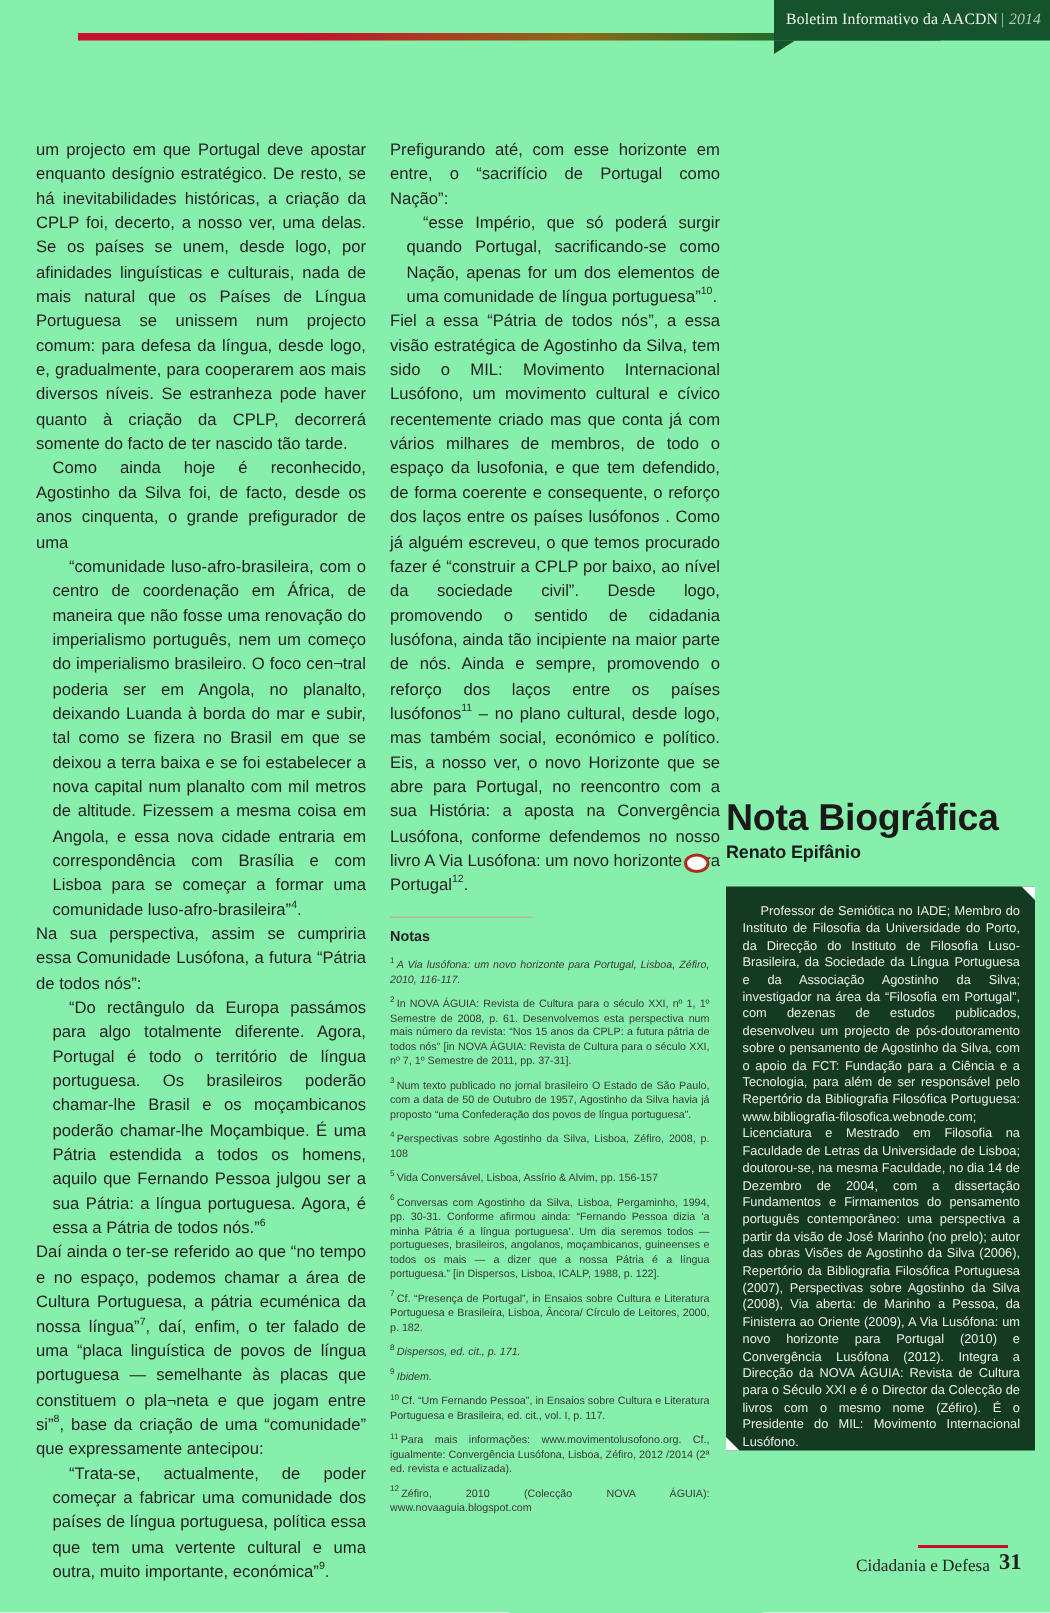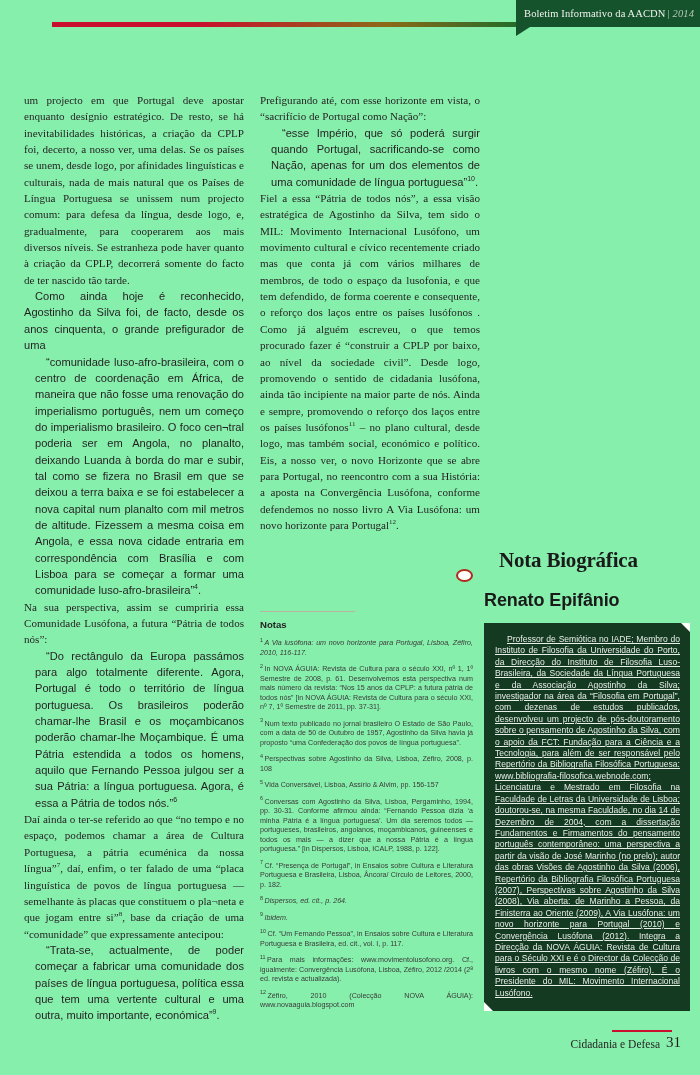--- a/index.html
+++ b/index.html
@@ -72,21 +72,21 @@
 
   .body-p {
     font-size: 11.1px;
     line-height: 16.35px;
     color: #231f20;
     text-align: justify;
     margin: 0;
     text-indent: 11px;
     hyphens: auto;
   }
-  .body-p.noindent { text-indent: 0; font-family: Liberation Serif, serif; }
+  .body-p.noindent { text-indent: 0; }
   .body-q {
     font-size: 11.1px;
     line-height: 16.35px;
     color: #231f20;
     text-align: justify;
     margin: 0;
     padding-left: 11px;
     text-indent: 11px;
     hyphens: auto;
   }
@@ -135,46 +135,44 @@
   .note .num { font-size: 5.4px; vertical-align: super; line-height: 0; margin-right: 1.5px; }
 
   
   #bio {
     position: absolute;
     left: 484px;
     top: 533px;
     width: 206px;
   }
   .bio-title {
-    font-size: 21px;
+    font-size: 25px;
     color: #1a1a1a;
-    margin: 15px;
+    margin: 0;
     line-height: 25px;
     letter-spacing: -.2px;
-    font-family: Liberation Serif, serif;
   }
   .bio-subtitle {
-    font-size: 18px;
+    font-size: 12px;
     color: #1a1a1a;
-    margin: 18px 0 13px 0;
+    margin: 1px 0 13px 0;
     line-height: 19px;
     letter-spacing: -.1px;
   }
   .bio-box {
     position: relative;
     background: #143a21;
     color: #e8eee8;
-    padding: 11px 10px 12px 11px;
+    padding: 11px 10px 0 11px;
     box-sizing: border-box;
     width: 206px;
     font-size: 8.55px;
     line-height: 11.4px;
     text-align: justify;
     hyphens: auto;
-    text-decoration: underline;
   }
   .bio-box .indent { text-indent: 12px; display: block; }
   .bio-corner-tr {
     position: absolute;
     top: 0; right: 0;
     width: 0; height: 0;
     border-top: 9px solid #fdfdfb;
     border-left: 9px solid transparent;
   }
   .bio-corner-bl {
@@ -210,21 +208,21 @@
     font-family: "Liberation Serif", serif;
     font-size: 11.5px;
     color: #231f20;
   }
   .footer-page {
     position: absolute;
     left: 666px;
     top: 4px;
     font-family: "Liberation Serif", serif;
     font-size: 15px;
-    font-weight: normal;
+    font-weight: bold;
     color: #231f20;
   }
 </style>
 </head>
 <body>
 
 <div id="page">
 
   <div id="header-band">
     <div class="gradient-rule"></div>
@@ -240,39 +238,39 @@
     <p class="body-p noindent">um projecto em que Portugal deve apostar enquanto desígnio estratégico. De resto, se há inevitabilidades históricas, a criação da CPLP foi, decerto, a nosso ver, uma delas. Se os países se unem, desde logo, por afinidades linguísticas e culturais, nada de mais natural que os Países de Língua Portuguesa se unissem num projecto comum: para defesa da língua, desde logo, e, gradualmente, para cooperarem aos mais diversos níveis. Se estranheza pode haver quanto à criação da CPLP, decorrerá somente do facto de ter nascido tão tarde.</p>
     <p class="body-p">Como ainda hoje é reconhecido, Agostinho da Silva foi, de facto, desde os anos cinquenta, o grande prefigurador de uma</p>
     <p class="body-q"><span>“comunidade luso-afro-brasileira, com o centro de coordenação em África, de maneira que não fosse uma renovação do imperialismo português, nem um começo do imperialismo brasileiro. O foco cen¬tral poderia ser em Angola, no planalto, deixando Luanda à borda do mar e subir, tal como se fizera no Brasil em que se deixou a terra baixa e se foi estabelecer a nova capital num planalto com mil metros de altitude. Fizessem a mesma coisa em Angola, e essa nova cidade entraria em correspondência com Brasília e com Lisboa para se começar a formar uma comunidade luso-afro-brasileira”</span><sup>4</sup>.</p>
     <p class="body-p noindent">Na sua perspectiva, assim se cumpriria essa Comunidade Lusófona, a futura “Pátria de todos nós”:</p>
     <p class="body-q"><span>“Do rectângulo da Europa passámos para algo totalmente diferente. Agora, Portugal é todo o território de língua portuguesa. Os brasileiros poderão chamar-lhe Brasil e os moçambicanos poderão chamar-lhe Moçambique. É uma Pátria estendida a todos os homens, aquilo que Fernando Pessoa julgou ser a sua Pátria: a língua portuguesa. Agora, é essa a Pátria de todos nós.”</span><sup>6</sup></p>
     <p class="body-p noindent"><span>Daí ainda o ter-se referido ao que “no tempo e no espaço, podemos chamar a área de Cultura Portuguesa, a pátria ecuménica da nossa língua”</span><sup>7</sup><span>, daí, enfim, o ter falado de uma “placa linguística de povos de língua portuguesa — semelhante às placas que constituem o pla¬neta e que jogam entre si”</span><sup>8</sup><span>, base da criação de uma “comunidade” que expressamente antecipou:</span></p>
     <p class="body-q"><span>“Trata-se, actualmente, de poder começar a fabricar uma comunidade dos países de língua portuguesa, política essa que tem uma vertente cultural e uma outra, muito importante, económica”</span><sup>9</sup>.</p>
   </div>
 
   <div class="col" id="col-2">
-    <p class="body-p noindent">Prefigurando até, com esse horizonte em vista, o “sacrifício de Portugal como Nação”:</p>
+    <p class="body-p noindent">Prefigurando até, com esse horizonte em entre, o “sacrifício de Portugal como Nação”:</p>
     <p class="body-q"><span>“esse Império, que só poderá surgir quando Portugal, sacrificando-se como Nação, apenas for um dos elementos de uma comunidade de língua portuguesa”</span><sup>10</sup>.</p>
     <p class="body-p noindent"><span>Fiel a essa “Pátria de todos nós”, a essa visão estratégica de Agostinho da Silva, tem sido o MIL: Movimento Internacional Lusófono, um movimento cultural e cívico recentemente criado mas que conta já com vários milhares de membros, de todo o espaço da lusofonia, e que tem defendido, de forma coerente e consequente, o reforço dos laços entre os países lusófonos . Como já alguém escreveu, o que temos procurado fazer é “construir a CPLP por baixo, ao nível da sociedade civil”. Desde logo, promovendo o sentido de cidadania lusófona, ainda tão incipiente na maior parte de nós. Ainda e sempre, promovendo o reforço dos laços entre os países lusófonos</span><sup>11</sup><span> – no plano cultural, desde logo, mas também social, económico e político. Eis, a nosso ver, o novo Horizonte que se abre para Portugal, no reencontro com a sua História: a aposta na Convergência Lusófona, conforme defendemos no nosso livro A Via Lusófona: um novo horizonte para Portugal</span><sup>12</sup><span>.</span></p>
   </div>
 
   <div class="endmark"></div>
 
   <div id="notes">
     <div class="notes-rule"></div>
     <div class="notes-title">Notas</div>
 
     <p class="note"><span class="num">1</span><i>A Via lusófona: um novo horizonte para Portugal, Lisboa, Zéfiro, 2010, 116-117.</i></p>
     <p class="note"><span class="num">2</span><span>In NOVA ÁGUIA: Revista de Cultura para o século XXI, nº 1, 1º Semestre de 2008, p. 61. Desenvolvemos esta perspectiva num mais número da revista: “Nos 15 anos da CPLP: a futura pátria de todos nós” [in NOVA ÁGUIA: Revista de Cultura para o século XXI, nº 7, 1º Semestre de 2011, pp. 37-31].</span></p>
     <p class="note"><span class="num">3</span><span>Num texto publicado no jornal brasileiro O Estado de São Paulo, com a data de 50 de Outubro de 1957, Agostinho da Silva havia já proposto “uma Confederação dos povos de língua portuguesa”.</span></p>
     <p class="note"><span class="num">4</span><span>Perspectivas sobre Agostinho da Silva, Lisboa, Zéfiro, 2008, p. 108</span></p>
     <p class="note"><span class="num">5</span><span>Vida Conversável, Lisboa, Assírio &amp; Alvim, pp. 156-157</span></p>
     <p class="note"><span class="num">6</span><span>Conversas com Agostinho da Silva, Lisboa, Pergaminho, 1994, pp. 30-31. Conforme afirmou ainda: “Fernando Pessoa dizia ‘a minha Pátria é a língua portuguesa’. Um dia seremos todos — portugueses, brasileiros, angolanos, moçambicanos, guineenses e todos os mais — a dizer que a nossa Pátria é a língua portuguesa.” [in Dispersos, Lisboa, ICALP, 1988, p. 122].</span></p>
     <p class="note"><span class="num">7</span><span>Cf. “Presença de Portugal”, in Ensaios sobre Cultura e Literatura Portuguesa e Brasileira, Lisboa, Âncora/ Círculo de Leitores, 2000, p. 182.</span></p>
-    <p class="note"><span class="num">8</span><i>Dispersos, ed. cit., p. 264.</i></p>
+    <p class="note"><span class="num">8</span><i>Dispersos, ed. cit., p. 171.</i></p>
     <p class="note"><span class="num">9</span><i>Ibidem.</i></p>
     <p class="note"><span class="num">10</span><span>Cf. “Um Fernando Pessoa”, in Ensaios sobre Cultura e Literatura Portuguesa e Brasileira, ed. cit., vol. I, p. 117.</span></p>
     <p class="note"><span class="num">11</span><span>Para mais informações: www.movimentolusofono.org. Cf., igualmente: Convergência Lusófona, Lisboa, Zéfiro, 2012 /2014 (2ª ed. revista e actualizada).</span></p>
     <p class="note"><span class="num">12</span><span>Zéfiro, 2010 (Colecção NOVA ÁGUIA): www.novaaguia.blogspot.com</span></p>
   </div>
 
   <div id="bio">
     <h2 class="bio-title">Nota Biográfica</h2>
     <h3 class="bio-subtitle">Renato Epifânio</h3>
     <div class="bio-box">

